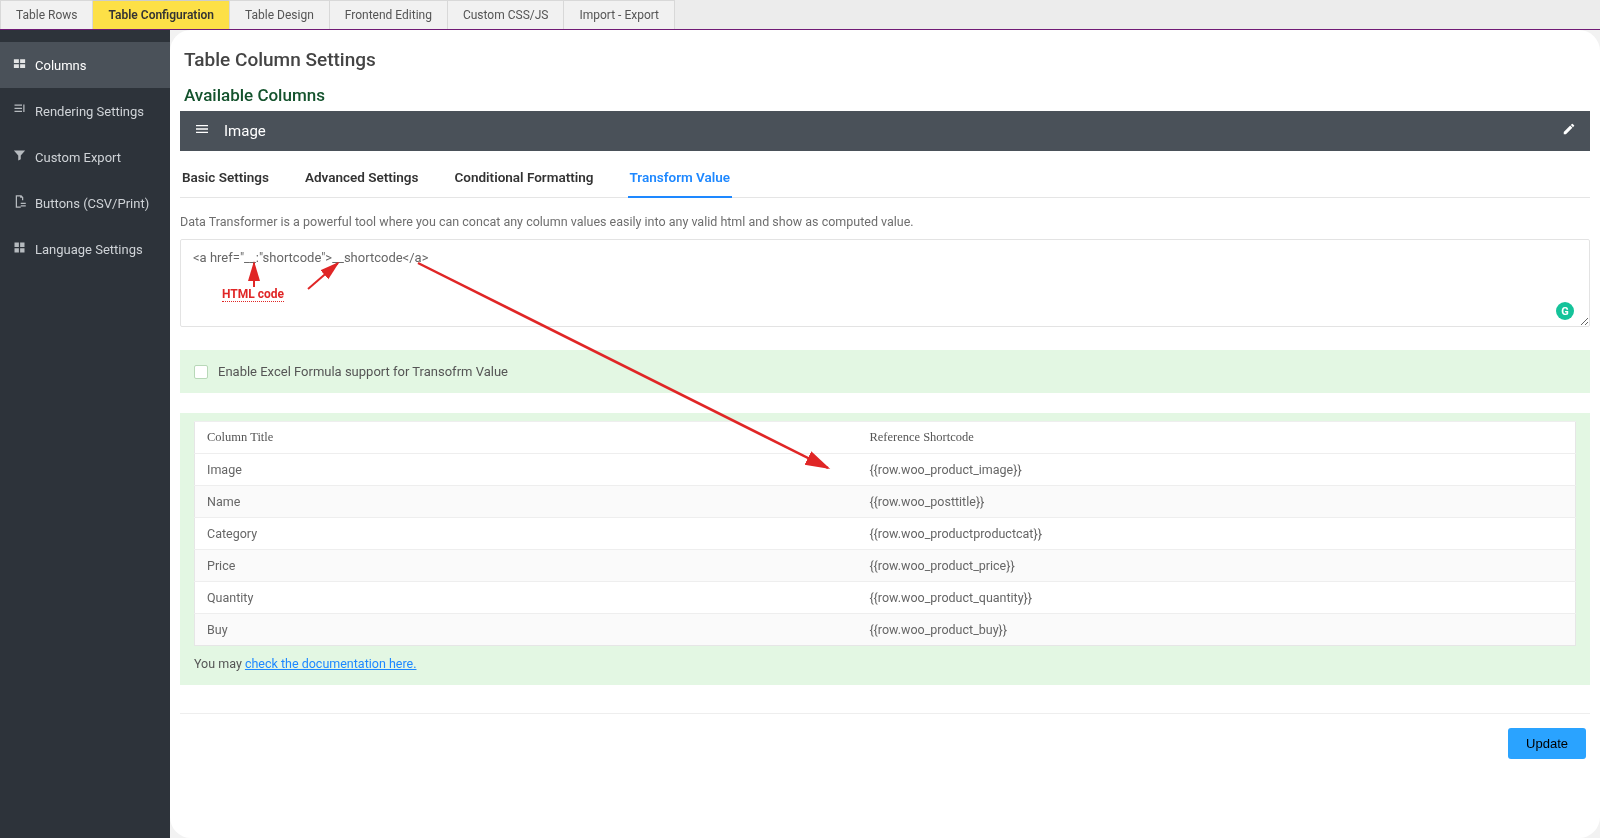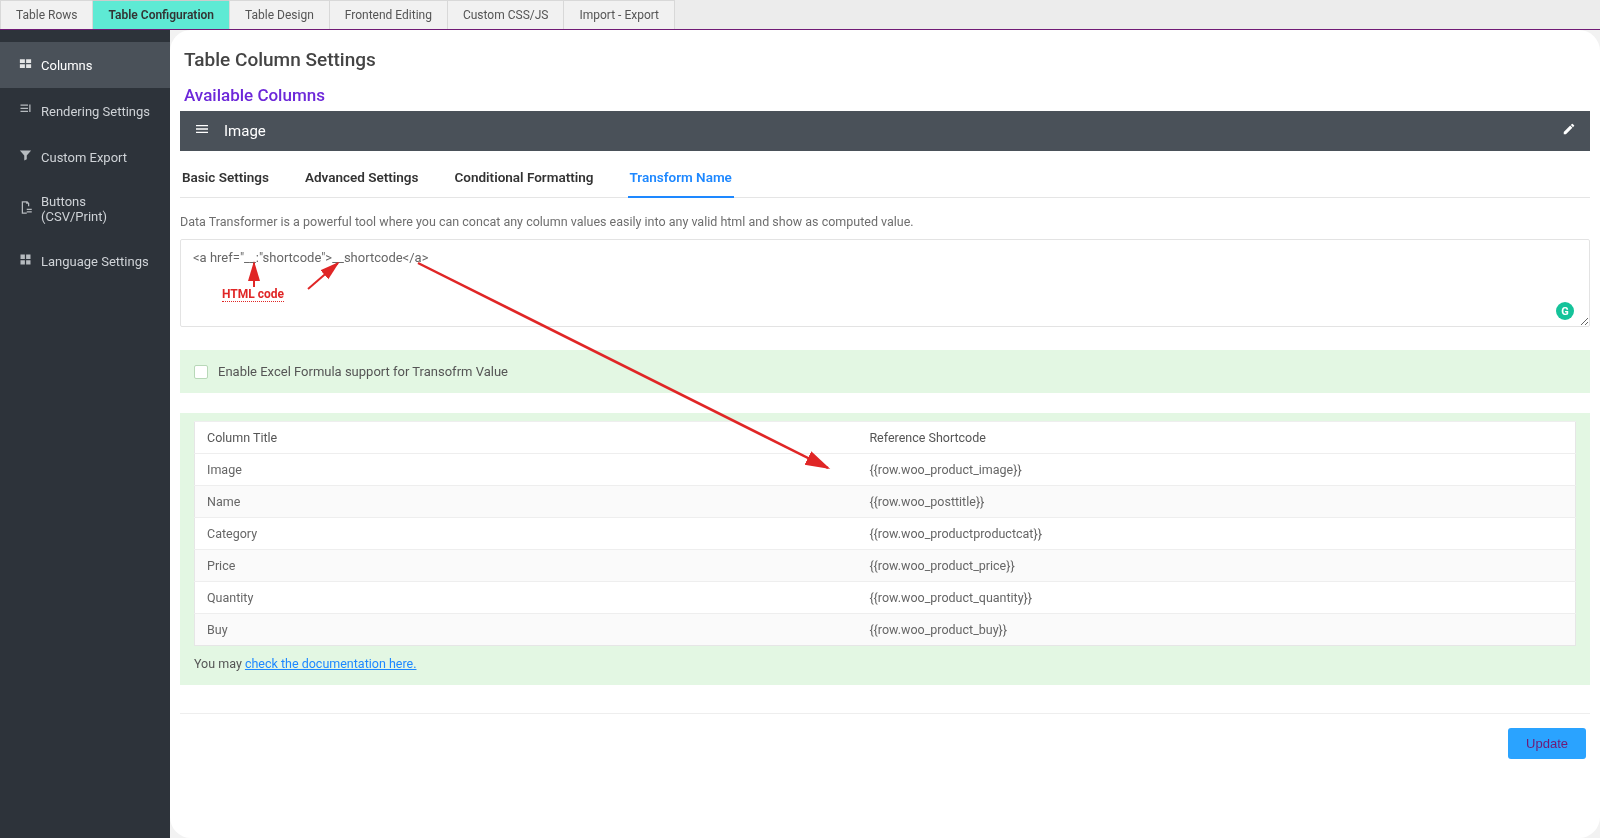--- a/index.html
+++ b/index.html
@@ -26,21 +26,21 @@
     line-height: 28px;
     border: 1px solid #d8d8d8;
     border-bottom: none;
     background: #f1f1f1;
     color: #555;
     margin-left: -1px;
     cursor: pointer;
   }
   .top-tab:first-child { margin-left: 0; }
   .top-tab.active {
-    background: #5eead4;
+    background: #fde047;
     font-weight: 600;
     color: #333;
     border-top: 1px solid #ccc;
   }
 
   
   .layout {
     display: flex;
     height: calc(100% - 30px);
   }
@@ -49,41 +49,41 @@
     flex: 0 0 170px;
     background: #2d333a;
     color: #e5e5e5;
     font-size: 13px;
     padding-top: 12px;
   }
   .side-item {
     display: flex;
     align-items: center;
     gap: 8px;
-    padding: 14px 18px;
+    padding: 14px 12px;
     color: #cfd3d7;
     cursor: pointer;
   }
   .side-item.active {
     background: #4a5159;
     color: #fff;
   }
   .side-item svg { width: 15px; height: 15px; flex: 0 0 15px; opacity: .85; }
 
   .main {
     flex: 1;
     overflow: auto;
     background: #fff;
     padding: 14px 10px 8px 10px;
     position: relative;
     border-radius: 21px;
   }
 
   .page-title { font-size: 19px; font-weight: 500; color: #444; margin: 4px 4px 14px; }
-  .section-title { font-size: 17px; font-weight: 500; color: #6d28d9; margin: 14px 4px 6px; }
+  .section-title { font-size: 17px; font-weight: 500; color: #14532d; margin: 14px 4px 6px; }
 
   
   .dark-bar {
     background: #4a5159;
     color: #fff;
     display: flex;
     align-items: center;
     padding: 10px 14px;
     font-size: 15px;
     gap: 14px;
@@ -165,37 +165,37 @@
     background: #fff;
     font-size: 12.5px;
     color: #666;
     border: 1px solid #e6e6e6;
   }
   .ref-table th, .ref-table td {
     text-align: left;
     padding: 8px 12px;
     border-top: 1px solid #eee;
   }
-  .ref-table th { font-weight: 400; color: #666; }
+  .ref-table th { font-weight: 400; color: #666; font-family: Liberation Serif, serif; }
   .ref-table th.colhead { color:#555; font-weight: 400; }
   .ref-table tr:nth-child(even) td { background: #fafafa; }
   .ref-table thead th { background: #fff; color:#555; }
 
   .doc-line { font-size: 12.5px; margin-top: 10px; color: #555; }
   .doc-line a { color: #1e88ff; text-decoration: underline; }
 
   .footer-actions {
     display: flex; justify-content: flex-end;
     border-top: 1px solid #eee;
     margin-top: 28px;
     padding: 14px 4px 0;
   }
   .btn-primary {
     background: #2aa3ff;
-    color: #701a75;
+    color: #000000;
     border: none;
     padding: 8px 18px;
     border-radius: 3px;
     font-size: 13px;
     cursor: pointer;
   }
 
   .arrow-layer {
     position: absolute;
     pointer-events: none;
@@ -265,21 +265,21 @@
         <svg viewBox="0 0 24 24" width="14" height="14">
             <path d="M3 17.25V21h3.75L17.81 9.94l-3.75-3.75L3 17.25zM20.71 7.04a1 1 0 000-1.41l-2.34-2.34a1 1 0 00-1.41 0l-1.83 1.83 3.75 3.75 1.83-1.83z"></path>
           </svg>
       </span>
     </div>
 
     <div class="sub-tabs" id="sub-tabs">
         <div class="sub-tab">Basic Settings</div>
         <div class="sub-tab">Advanced Settings</div>
         <div class="sub-tab">Conditional Formatting</div>
-        <div class="sub-tab active">Transform Name</div>
+        <div class="sub-tab active">Transform Value</div>
       </div>
 
     <p class="helper">Data Transformer is a powerful tool where you can concat any column values easily into any valid html and show as computed value.</p>
 
     <div class="transform-box-wrap">
       <textarea class="transform-box" style="">&lt;a href="__:"shortcode"&gt;__shortcode&lt;/a&gt;</textarea>
       <span class="anno-label">HTML code</span>
       <span class="grammarly-badge">G</span>
 
       

